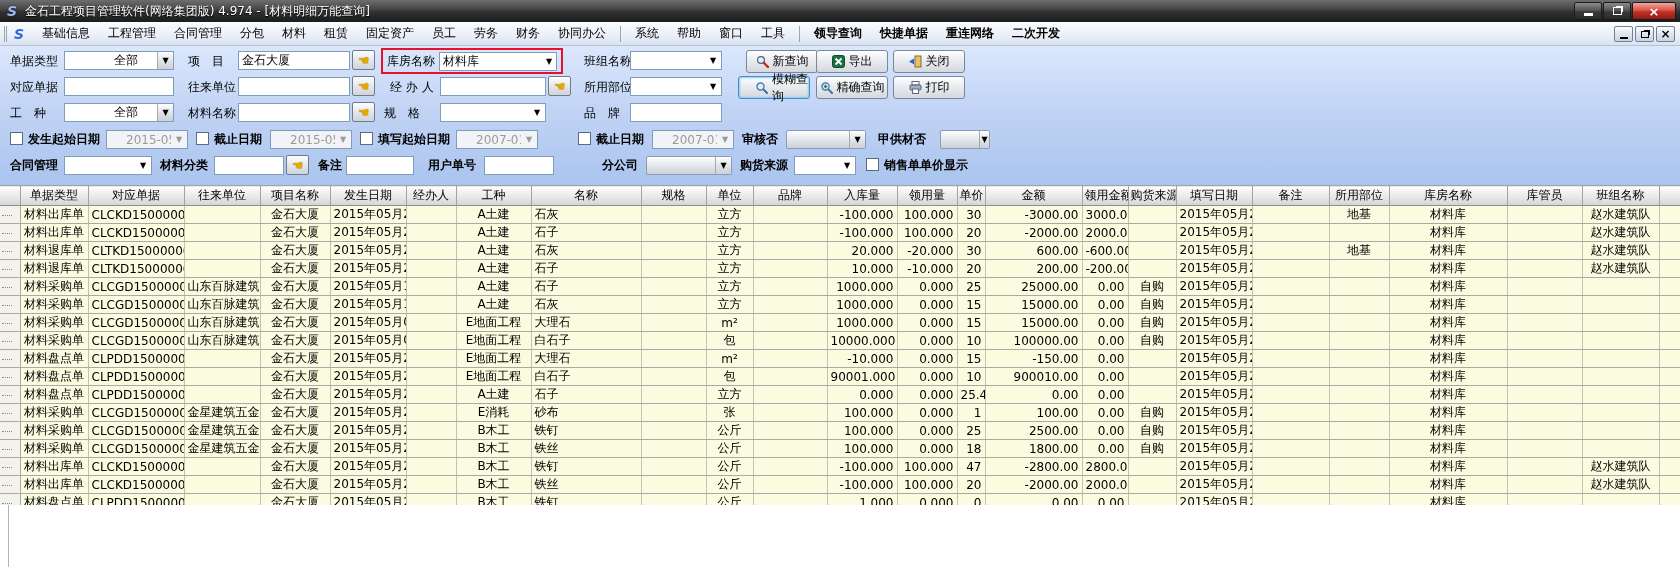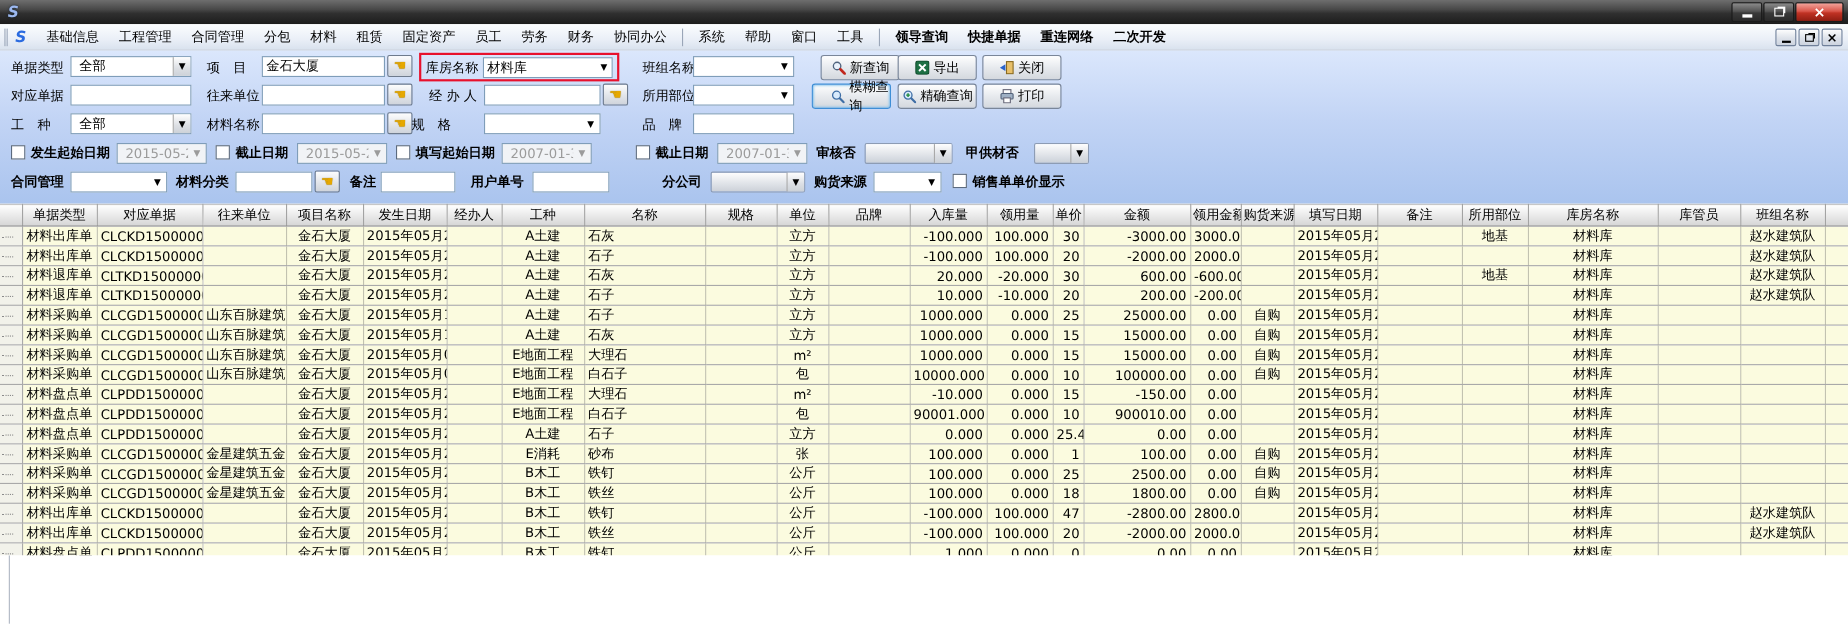--- a/index.html
+++ b/index.html
@@ -43,21 +43,21 @@
 
   
   .filter-panel { position:relative; height:139px;
     background:linear-gradient(180deg,#dbe7fc,#c2d4f5 45%,#aac4ee); }
   .fl { position:absolute; height:20px; display:flex; align-items:center; color:#000; white-space:nowrap; }
   .fl.b { font-weight:bold; }
   .tbox { position:absolute; height:19px; background:#fff; border:1px solid #7f9db9;
     font-family:"DejaVu Sans",sans-serif; font-size:12px; padding:1px 3px; }
   .combo { position:absolute; height:19px; background:#fff; border:1px solid #7f9db9;
     display:flex; align-items:center; }
-  .combo .val { flex:1; padding:0 7px; overflow:hidden; white-space:nowrap; }
+  .combo .val { flex:1; padding:0 19px; overflow:hidden; white-space:nowrap;text-align:right; }
   .combo .btn { width:16px; height:17px; border-left:1px solid #a9a9a9;
     background:linear-gradient(180deg,#fefefe,#dcdfe4 60%,#cdd2d8);
     display:flex; align-items:center; justify-content:center; font-size:8px; color:#000; }
   .combo.flat .btn { border-left:none; background:transparent; }
   .combo.gray { background:linear-gradient(180deg,#fdfdfd,#dadee4 70%,#ccd1d8); border-color:#8d9cb4; border-radius:2px; }
   .combo.date { background:#f1f3f6; }
   .combo.date .val { color:#9b9b9b; }
   .combo.date .btn { color:#9b9b9b; background:transparent; border-left:none; }
   .hand-btn { position:absolute; width:23px; height:20px; border:1px solid #6e7b8d; border-radius:2px;
     background:linear-gradient(180deg,#fdfdfd,#e2e5ea 55%,#cfd4db);
@@ -100,20 +100,21 @@
   .grid tbody td:nth-child(16), .grid tbody td:nth-child(17) { text-align:right; }
 
   .bottom-area { position:relative; height:72px; background:#fff; }
   .bottom-edge { position:absolute; left:8px; top:0; height:62px; border-left:1px solid #aeb6c2; }
 </style>
 </head>
 <body>
 
 <div class="titlebar">
   <span class="app-logo">S</span>
+  <span class="title-text">金石工程项目管理软件(网络集团版) 4.974 - [材料明细万能查询]</span>
   <div class="win-btns">
     <div class="wbtn">
         <span class="g-min"></span>
       </div>
     <div class="wbtn">
         <span class="g-restore"></span>
       </div>
     <div class="wbtn close">
         <span class="g-close">×</span>
       </div>
@@ -249,21 +250,21 @@
   <span class="fl" style="left:10px;top:57px">工　种</span>
   <div class="combo" style="left:64px;top:57px;width:110px">
     <span class="val">全部</span>
     <span class="btn">▼</span>
   </div>
   <span class="fl" style="left:188px;top:57px">材料名称</span>
   <input class="tbox" style="left: 238px; top: 57px; width: 112px;" value="">
   <div class="hand-btn" style="left:352px;top:56px">
       <span>☚</span>
     </div>
-  <span class="fl" style="left:374px;top:57px">规　格</span>
+  <span class="fl" style="left:384px;top:57px">规　格</span>
   <div class="combo flat" style="left:440px;top:57px;width:106px">
     <span class="val"></span>
     <span class="btn">▼</span>
   </div>
   <span class="fl" style="left:584px;top:57px">品　牌</span>
   <input class="tbox" style="left: 630px; top: 57px; width: 92px;" value="">
 
   <span class="cb" style="left:10px;top:86px"></span>
   <span class="fl b" style="left:28px;top:83px">发生起始日期</span>
   <div class="combo date" style="left:106px;top:84px;width:82px">

